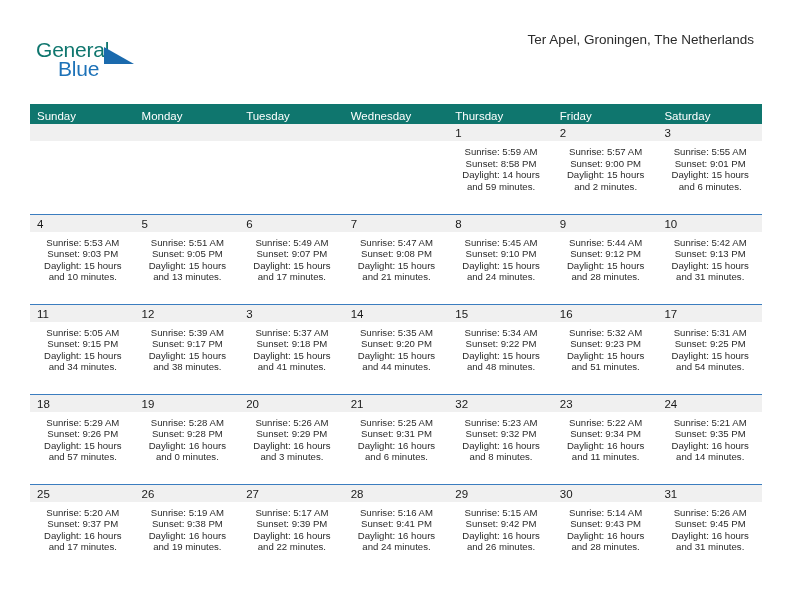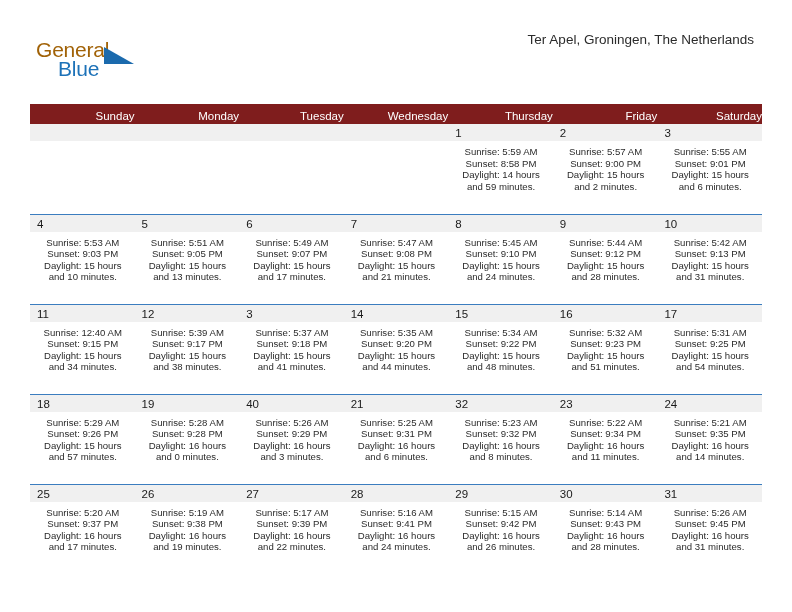--- a/index.html
+++ b/index.html
@@ -30,21 +30,21 @@
     left: 36px;
     top: 38px;
     width: 120px;
     height: 50px;
   }
   .logo-general {
     position: absolute;
     left: 0; top: 0;
     font-size: 21px;
     letter-spacing: -0.2px;
-    color: #a16207;
+    color: #0f766e;
     font-family: "Liberation Sans", sans-serif;
   }
   .logo-blue {
     position: absolute;
     left: 22px; top: 19px;
     font-size: 21px;
     letter-spacing: -0.2px;
     color: #1d72b8;
     font-family: "Liberation Sans", sans-serif;
   }
@@ -79,25 +79,25 @@
   
   .calendar {
     position: absolute;
     left: 30px;
     top: 104px;
     width: 732px;
     border-collapse: collapse;
     table-layout: fixed;
   }
   .calendar th {
-    background: #7f1d1d;
+    background: #0f766e;
     color: #ffffff;
     font-size: 11.5px;
     font-weight: normal;
-    text-align: right;
+    text-align: left;
     padding: 5px 0 2px 7px;
     height: 20px;
     border: none;
   }
   .calendar td {
     vertical-align: top;
     padding: 0;
     border: none;
     border-top: 1px solid #3b7dbf;
     height: 90px;
@@ -283,21 +283,21 @@
               <div>Sunset: 9:13 PM</div>
               <div>Daylight: 15 hours</div>
               <div>and 31 minutes.</div>
             </div>
           </td>
         </tr>
         <tr class="week-row">
           <td>
             <div class="daynum-band">11</div>
             <div class="cell-body">
-              <div>Sunrise: 12:40 AM</div>
+              <div>Sunrise: 5:05 AM</div>
               <div>Sunset: 9:15 PM</div>
               <div>Daylight: 15 hours</div>
               <div>and 34 minutes.</div>
             </div>
           </td>
           <td>
             <div class="daynum-band">12</div>
             <div class="cell-body">
               <div>Sunrise: 5:39 AM</div>
               <div>Sunset: 9:17 PM</div>
@@ -364,21 +364,21 @@
           <td>
             <div class="daynum-band">19</div>
             <div class="cell-body">
               <div>Sunrise: 5:28 AM</div>
               <div>Sunset: 9:28 PM</div>
               <div>Daylight: 16 hours</div>
               <div>and 0 minutes.</div>
             </div>
           </td>
           <td>
-            <div class="daynum-band">40</div>
+            <div class="daynum-band">20</div>
             <div class="cell-body">
               <div>Sunrise: 5:26 AM</div>
               <div>Sunset: 9:29 PM</div>
               <div>Daylight: 16 hours</div>
               <div>and 3 minutes.</div>
             </div>
           </td>
           <td>
             <div class="daynum-band">21</div>
             <div class="cell-body">

